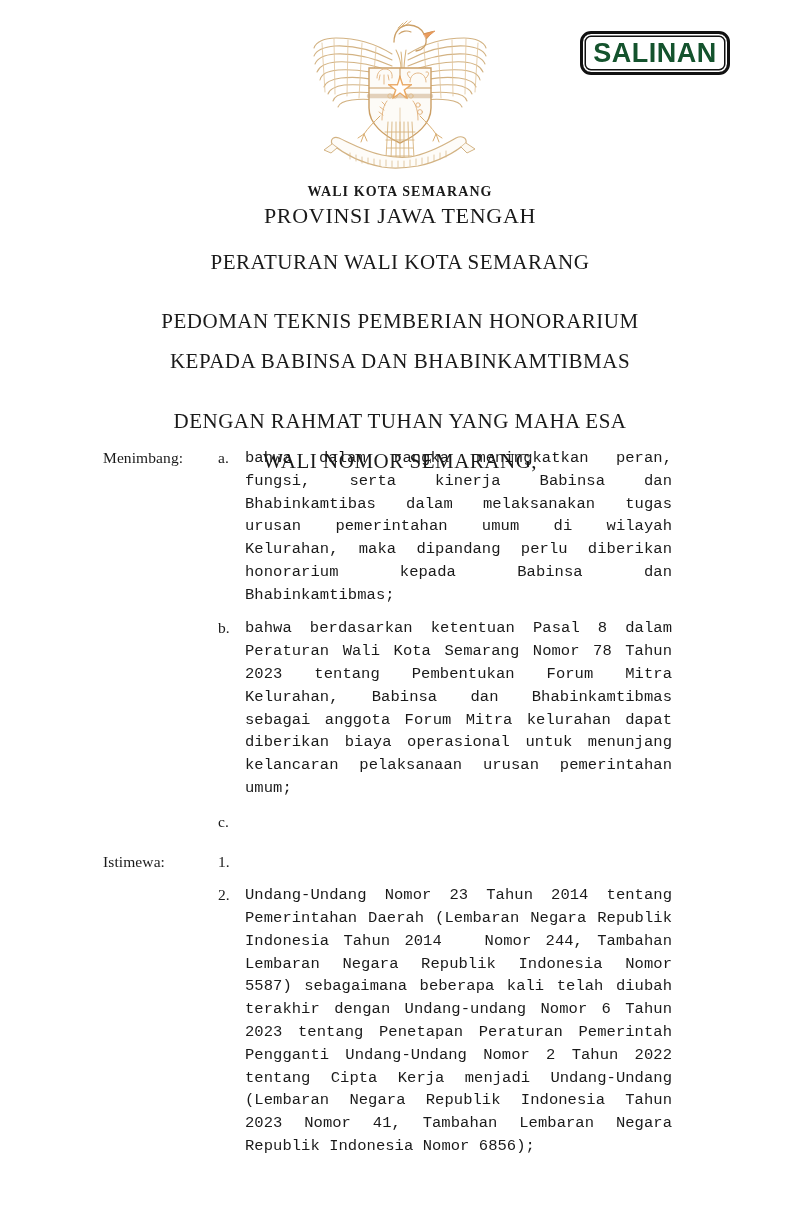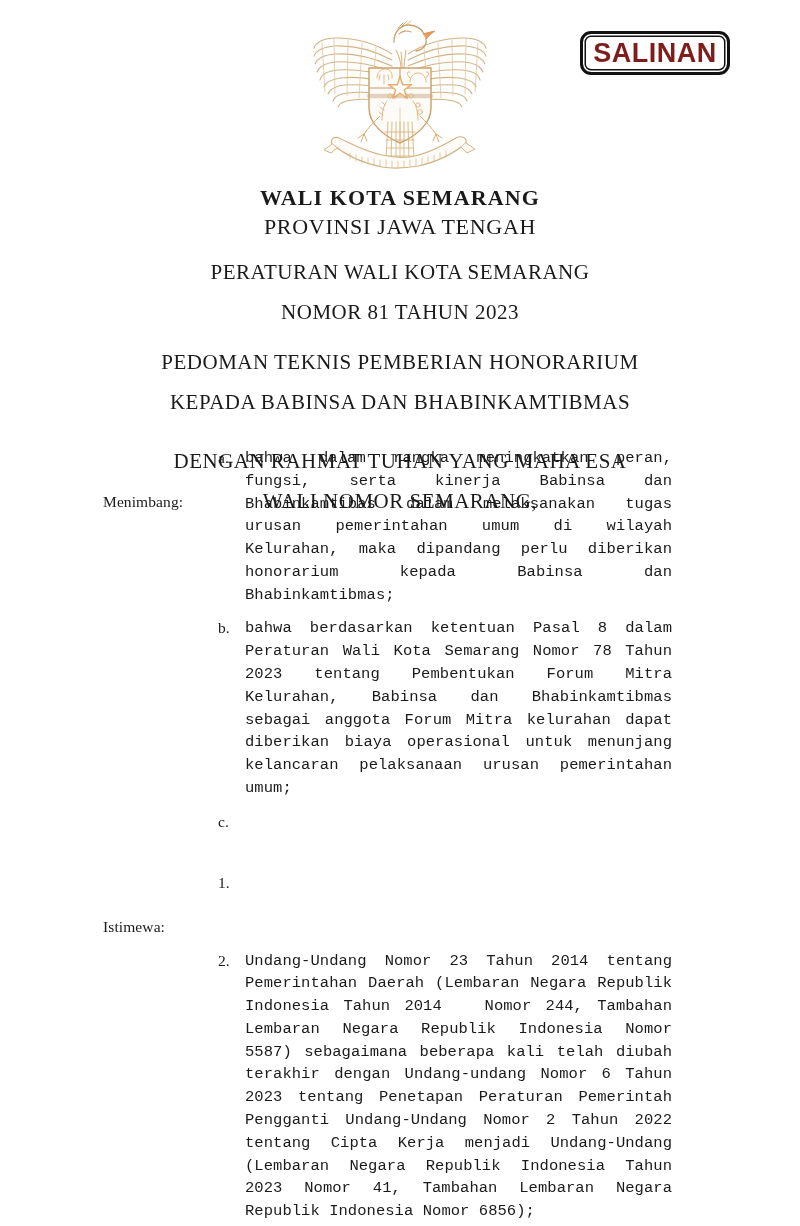--- a/index.html
+++ b/index.html
@@ -37,21 +37,21 @@
     align-items: center;
     justify-content: center;
     background: #ffffff;
     box-sizing: border-box;
   }
   .salinan-stamp span {
     font-family: "Liberation Sans", "DejaVu Sans", sans-serif;
     font-weight: bold;
     font-size: 27px;
     letter-spacing: 0.5px;
-    color: #7f1d1d;
+    color: #14532d;
     line-height: 1;
   }
 
   
   .emblem {
     position: absolute;
     left: 306px;
     top: 12px;
     width: 188px;
     height: 170px;
@@ -60,21 +60,21 @@
 
   
   .titleblock {
     position: absolute;
     left: 0;
     top: 183px;
     width: 800px;
     text-align: center;
   }
   .t-main {
-    font-size: 22px;
+    font-size: 14px;
     font-weight: bold;
     letter-spacing: 1.1px;
     line-height: 1.32;
   }
   .t-sub {
     font-size: 22px;
     letter-spacing: 0.7px;
     line-height: 1.32;
   }
   .t-line {
@@ -98,21 +98,20 @@
     align-items: flex-start;
     width: 800px;
   }
   .clause-label {
     width: 115px;
     margin-left: 103px;
     flex: 0 0 115px;
     font-size: 15.5px;
     line-height: 1.47;
     letter-spacing: 0.1px;
-    margin-top: 44px;
   }
   .clause-label.empty { visibility: hidden; }
   .clause-marker {
     width: 27px;
     flex: 0 0 27px;
     font-size: 15.5px;
     line-height: 1.47;
   }
   .clause-text {
     width: 427px;
@@ -298,21 +297,20 @@
   <div class="salinan-stamp">
     <span>SALINAN</span>
   </div>
 
   <div class="titleblock">
     <div class="t-main">WALI KOTA SEMARANG</div>
     <div class="t-sub">PROVINSI JAWA TENGAH</div>
     <div class="gap-md"></div>
     <div class="t-line">PERATURAN WALI KOTA SEMARANG</div>
     <div class="gap-sm"></div>
-    <div class="t-line">NOMOR 81 TAHUN 2023</div>
     <div class="gap-sm"></div>
     <div class="gap-sm"></div>
     <div class="t-line">PEDOMAN TEKNIS PEMBERIAN HONORARIUM</div>
     <div class="gap-sm"></div>
     <div class="t-line">KEPADA BABINSA DAN BHABINKAMTIBMAS</div>
     <div class="gap-lg"></div>
     <div class="t-line">DENGAN RAHMAT TUHAN YANG MAHA ESA</div>
     <div class="gap-sm"></div>
     <div class="t-line">WALI NOMOR SEMARANG,</div>
   </div>

